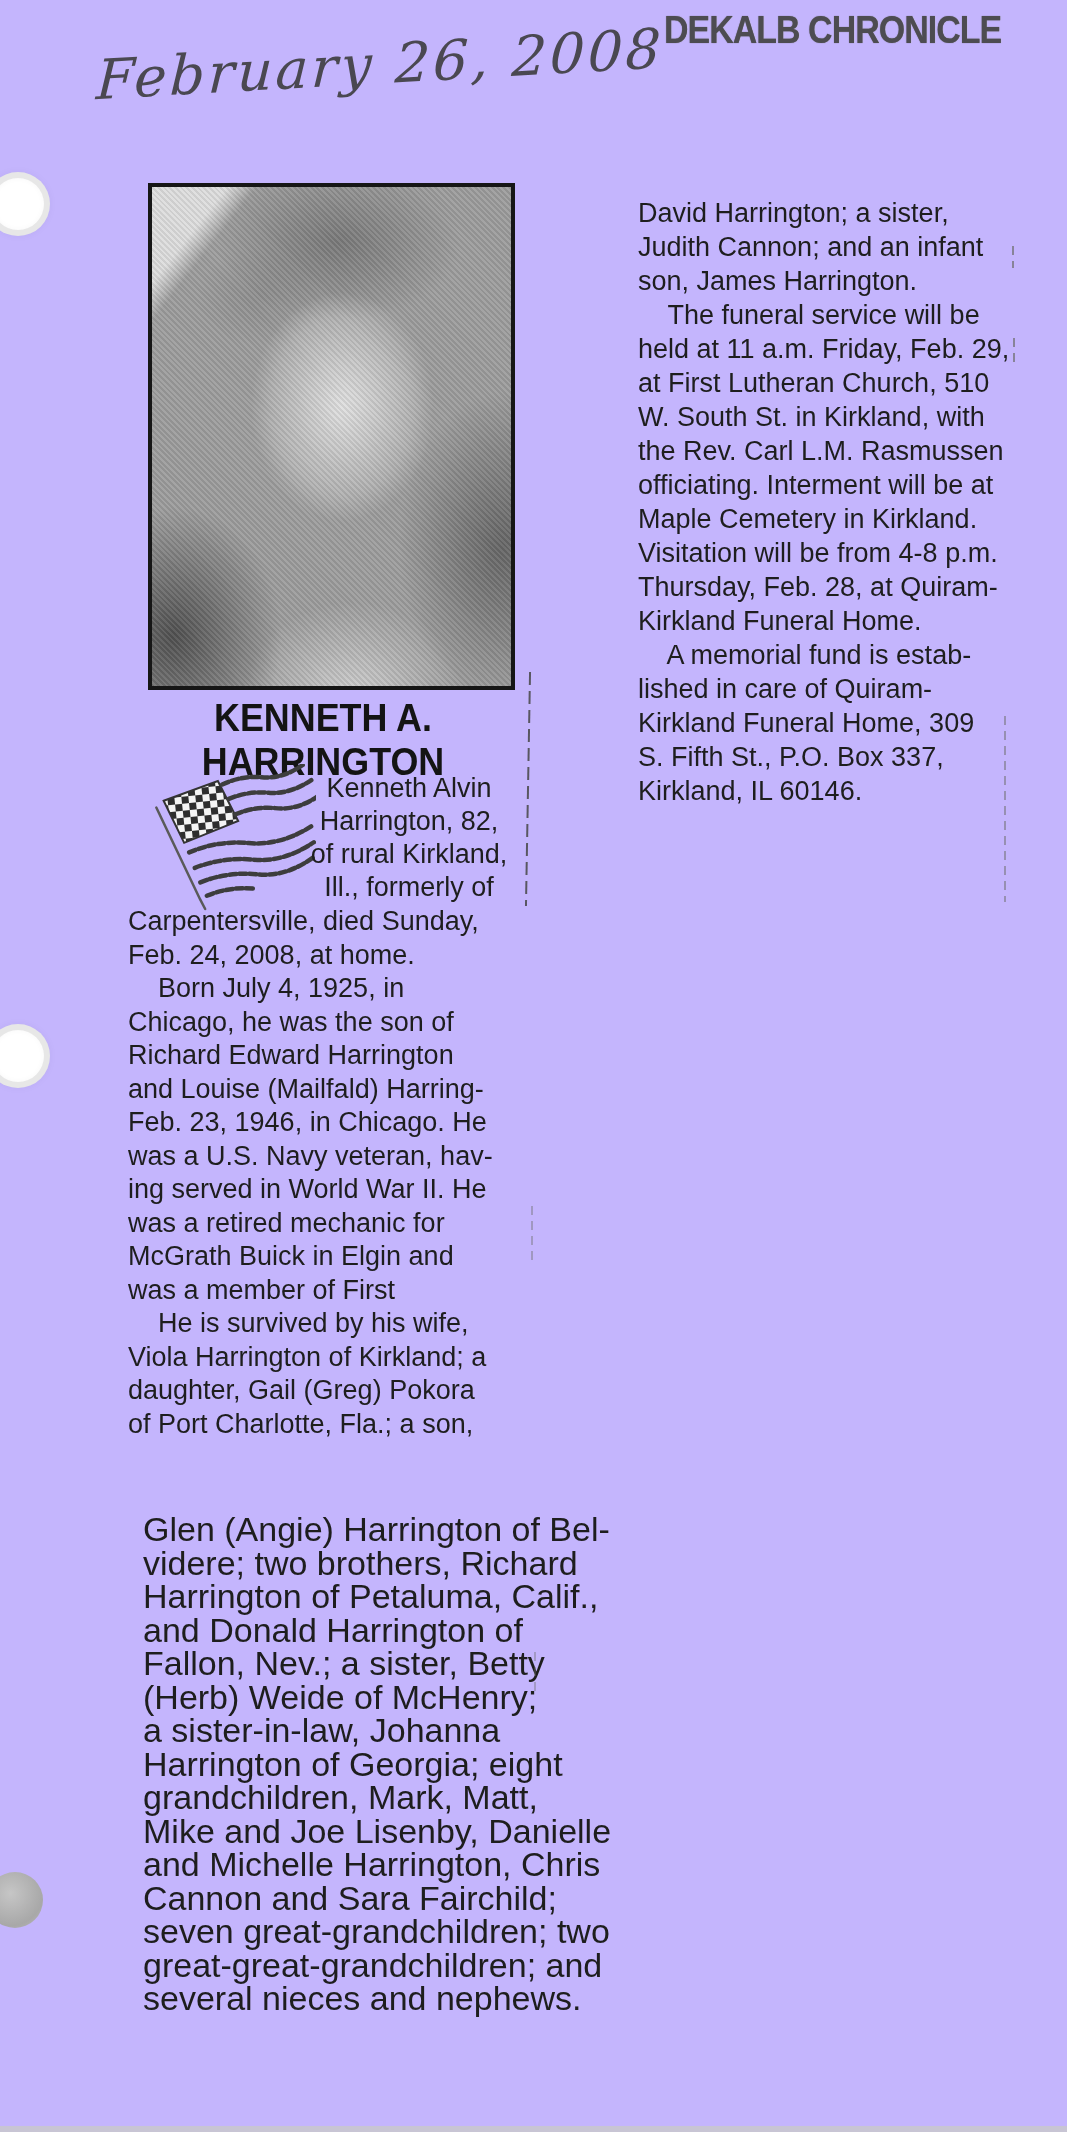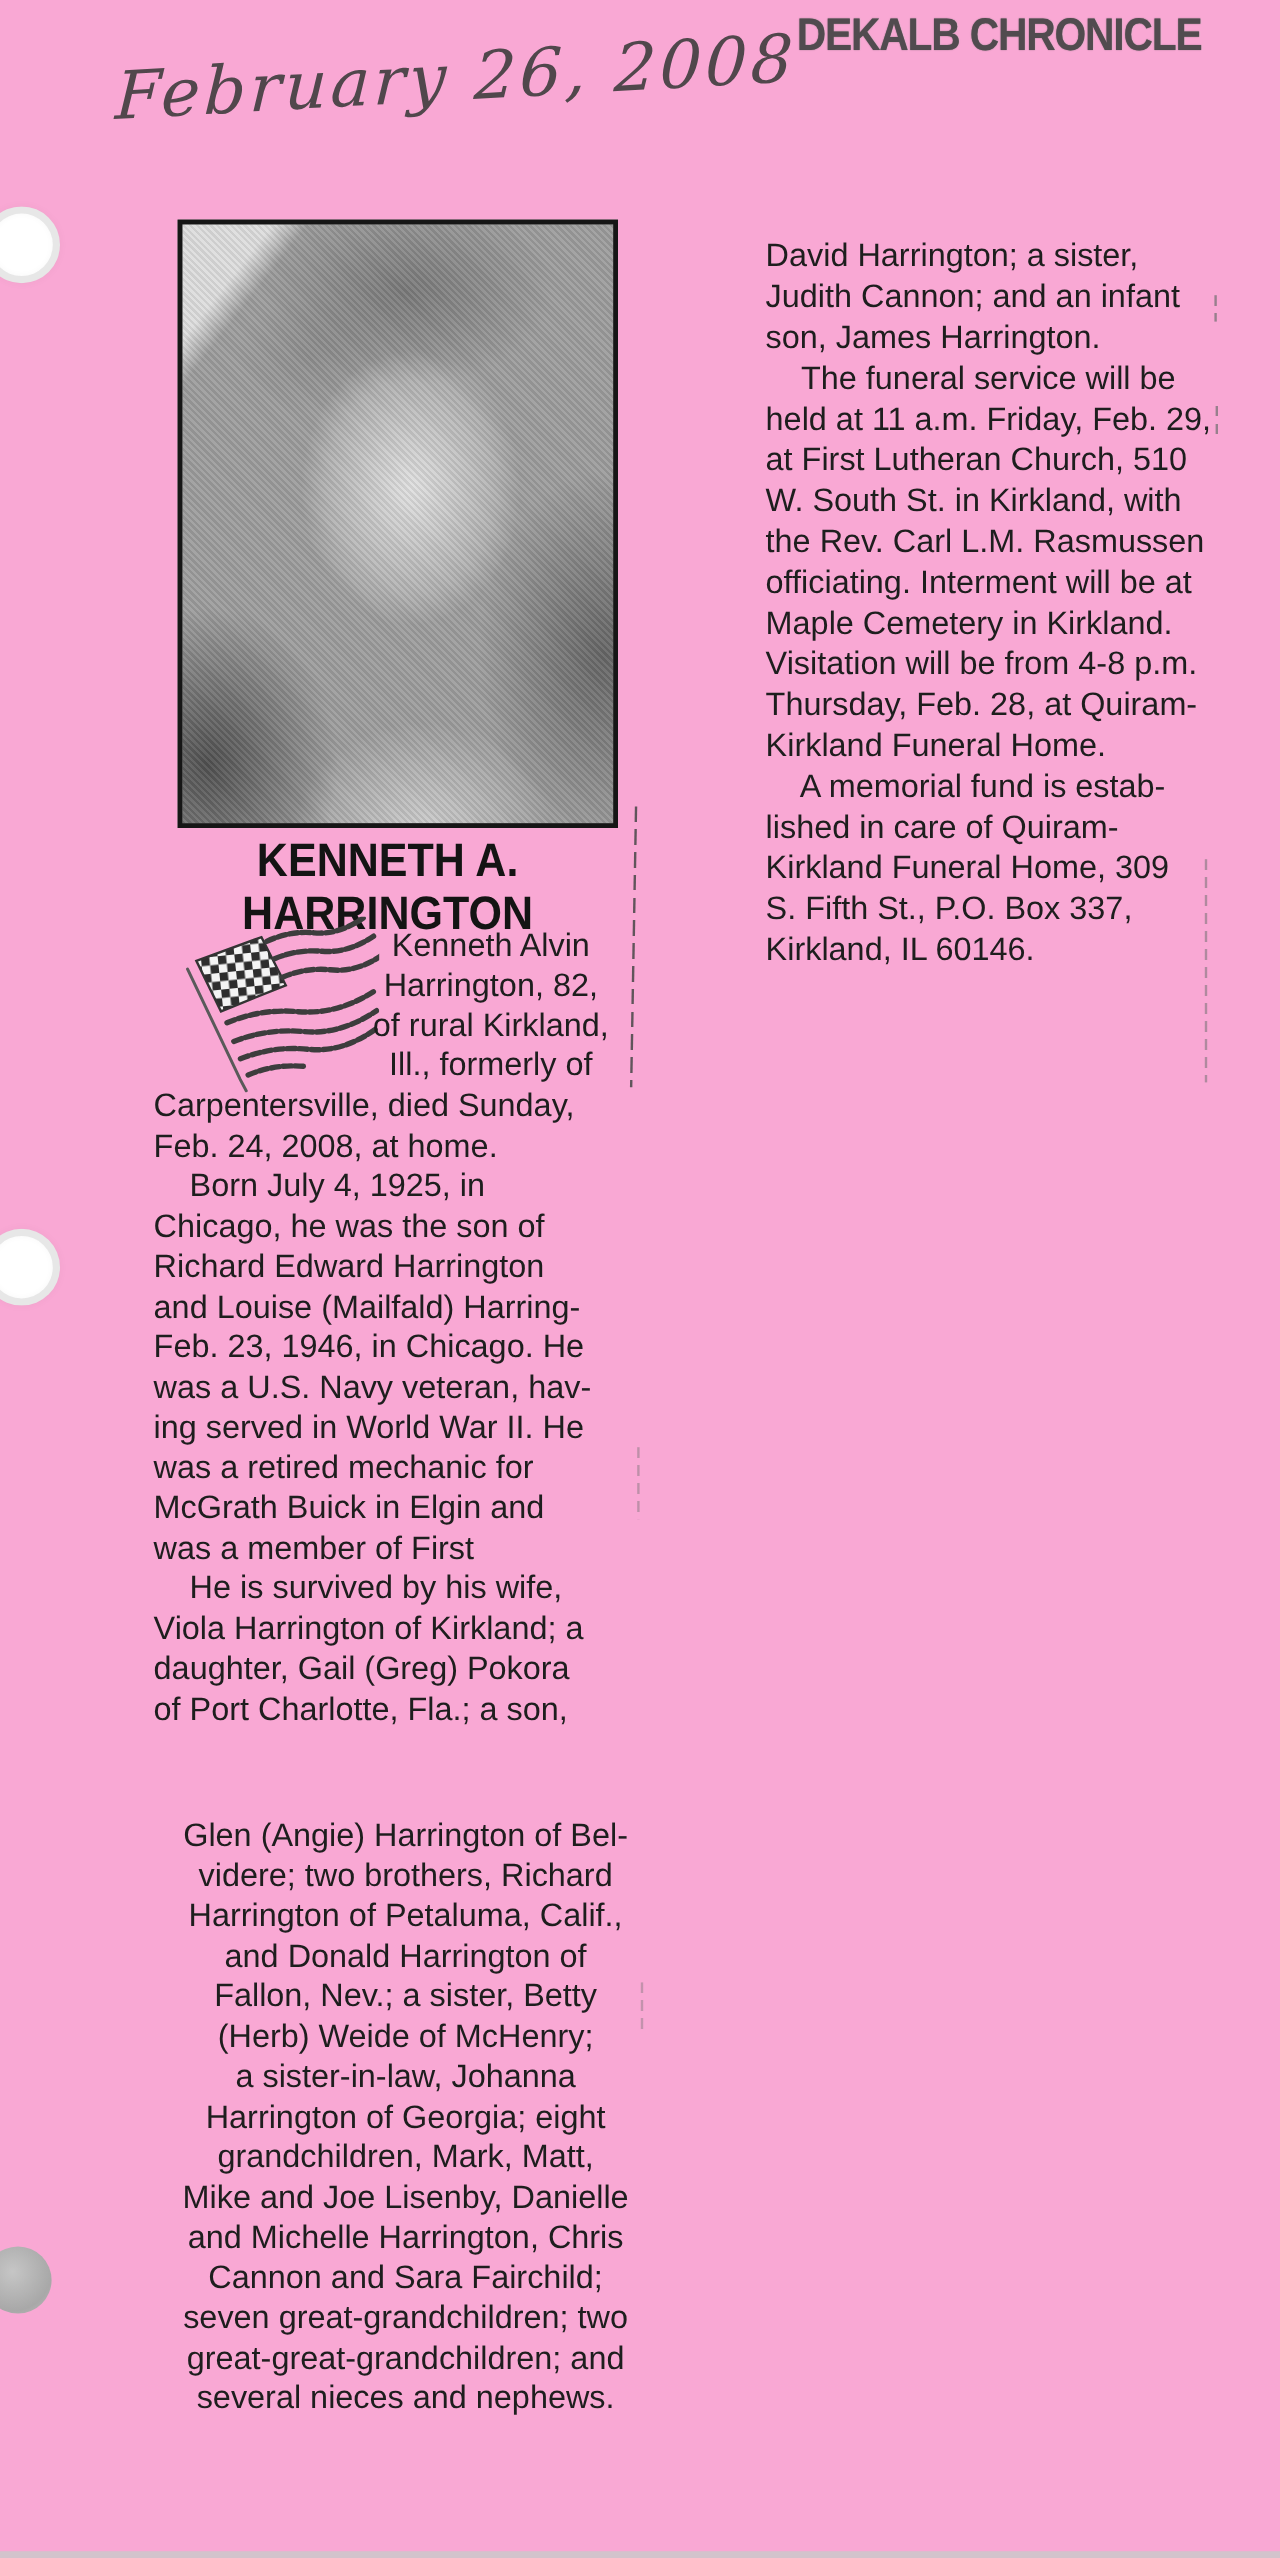--- a/index.html
+++ b/index.html
@@ -4,21 +4,21 @@
 <style>
   html,body{margin:0;padding:0;}
   body{
     width:1067px;height:2132px;
     background:#ffffff;
     font-family:"Liberation Sans", sans-serif;
     position:relative;
     overflow:hidden;
     color:#1e1e1e;
   }
-  .scan-page{position:absolute;inset:0;background:#f9a8d4;}
+  .scan-page{position:absolute;inset:0;background:#c4b5fd;}
 
   
   .hole-ring{
     position:absolute;width:52px;height:52px;border-radius:50%;
     border:6px solid rgba(212,212,212,.55);
     box-shadow:0 0 8px rgba(0,0,0,.04), inset 0 0 6px rgba(0,0,0,.03);
     background:#fff;
   }
   .hole-ring.r1{left:-14px;top:172px;}
   .hole-ring.r2{left:-14px;top:1024px;}
@@ -88,21 +88,21 @@
     position:absolute;left:303px;top:772px;width:212px;
     font-size:27px;line-height:33px;text-align:center;
     color:#1e1e1e;
   }
   .col-left-upper{
     position:absolute;left:128px;top:905px;width:395px;
     font-size:27px;line-height:33.5px;
   }
   .col-left-lower{
     position:absolute;left:143px;top:1513px;width:390px;
-    font-size:27px;line-height:33.5px;text-align:center;
+    font-size:34px;line-height:33.5px;
   }
   .col-right{
     position:absolute;left:638px;top:196px;width:400px;
     font-size:27px;line-height:34px;
   }
 
   
   .divider{
     position:absolute;left:527px;top:672px;width:2px;height:234px;
     background-image:repeating-linear-gradient(to bottom, rgba(70,70,70,.85) 0 13px, rgba(0,0,0,0) 13px 19px);

